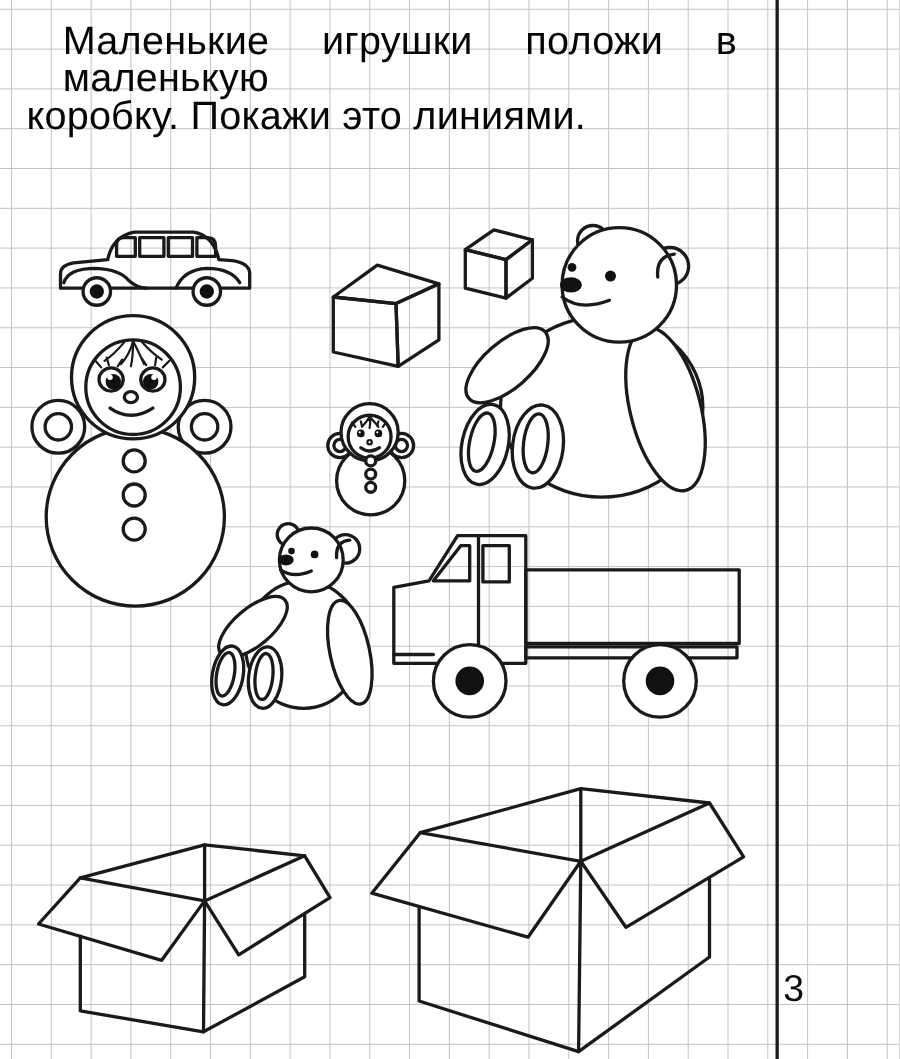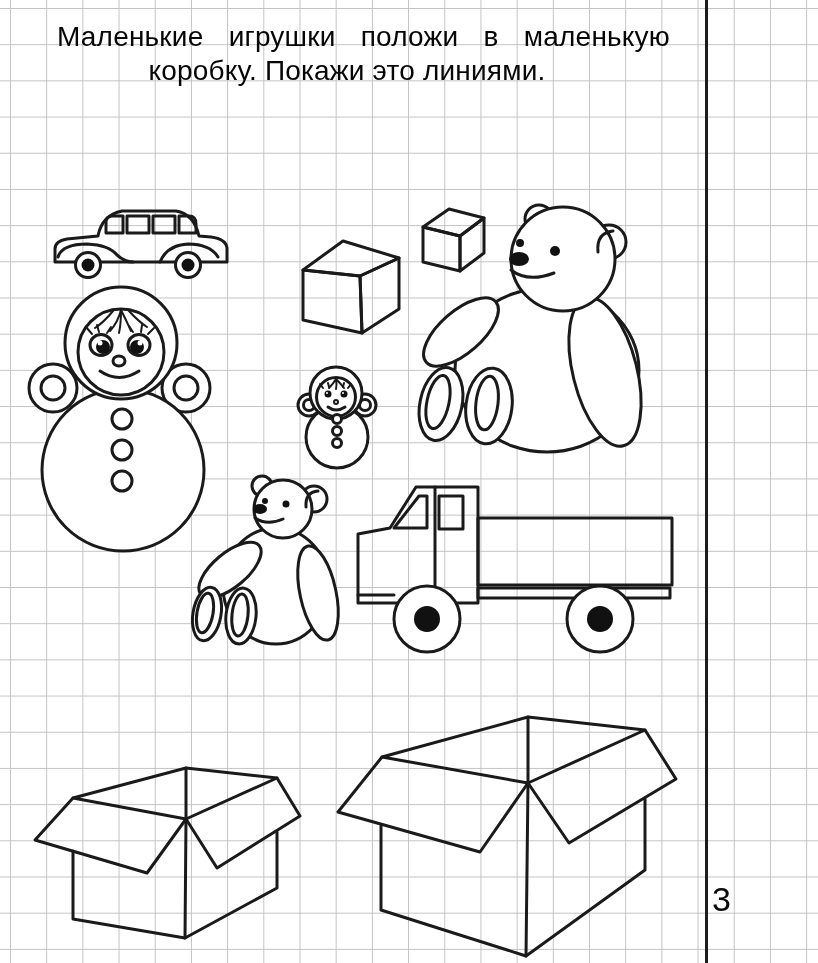--- a/index.html
+++ b/index.html
@@ -17,26 +17,26 @@
       linear-gradient(to bottom,#c3c3c3 1px,transparent 1px);
     background-size:36.2px 36.2px;
     background-position:10px 8px;
   }
   .margin-line{
     position:absolute;left:705px;top:0;bottom:0;width:3px;
     background:#1c1c1c;
   }
   .instruction{
     position:absolute;left:24px;top:20px;width:646px;
-    font-size:28px;line-height:34px;color:#060606;
+    font-size:36px;line-height:34px;color:#060606;
     letter-spacing:.2px;
   }
   .instruction .jline{display:block;text-align:justify;text-align-last:justify;}
   .instruction .jline.first{padding-left:33px;}
-  .instruction .lline{display:block;text-align:center;}
+  .instruction .lline{display:block;text-align:left;}
   .page-number{
     position:absolute;left:712px;top:880px;
     font-size:34px;color:#0a0a0a;
   }
   svg.art{position:absolute;left:0;top:0;}
   .ink{stroke:#1a1a1a;fill:none;stroke-width:3;stroke-linecap:round;stroke-linejoin:round;}
   .ink-w{stroke:#1a1a1a;fill:#ffffff;stroke-width:3;stroke-linecap:round;stroke-linejoin:round;}
   .ink-thin{stroke:#1a1a1a;fill:none;stroke-width:2;stroke-linecap:round;stroke-linejoin:round;}
   .blk{fill:#111111;stroke:none;}
   .wht{fill:#ffffff;stroke:none;}

